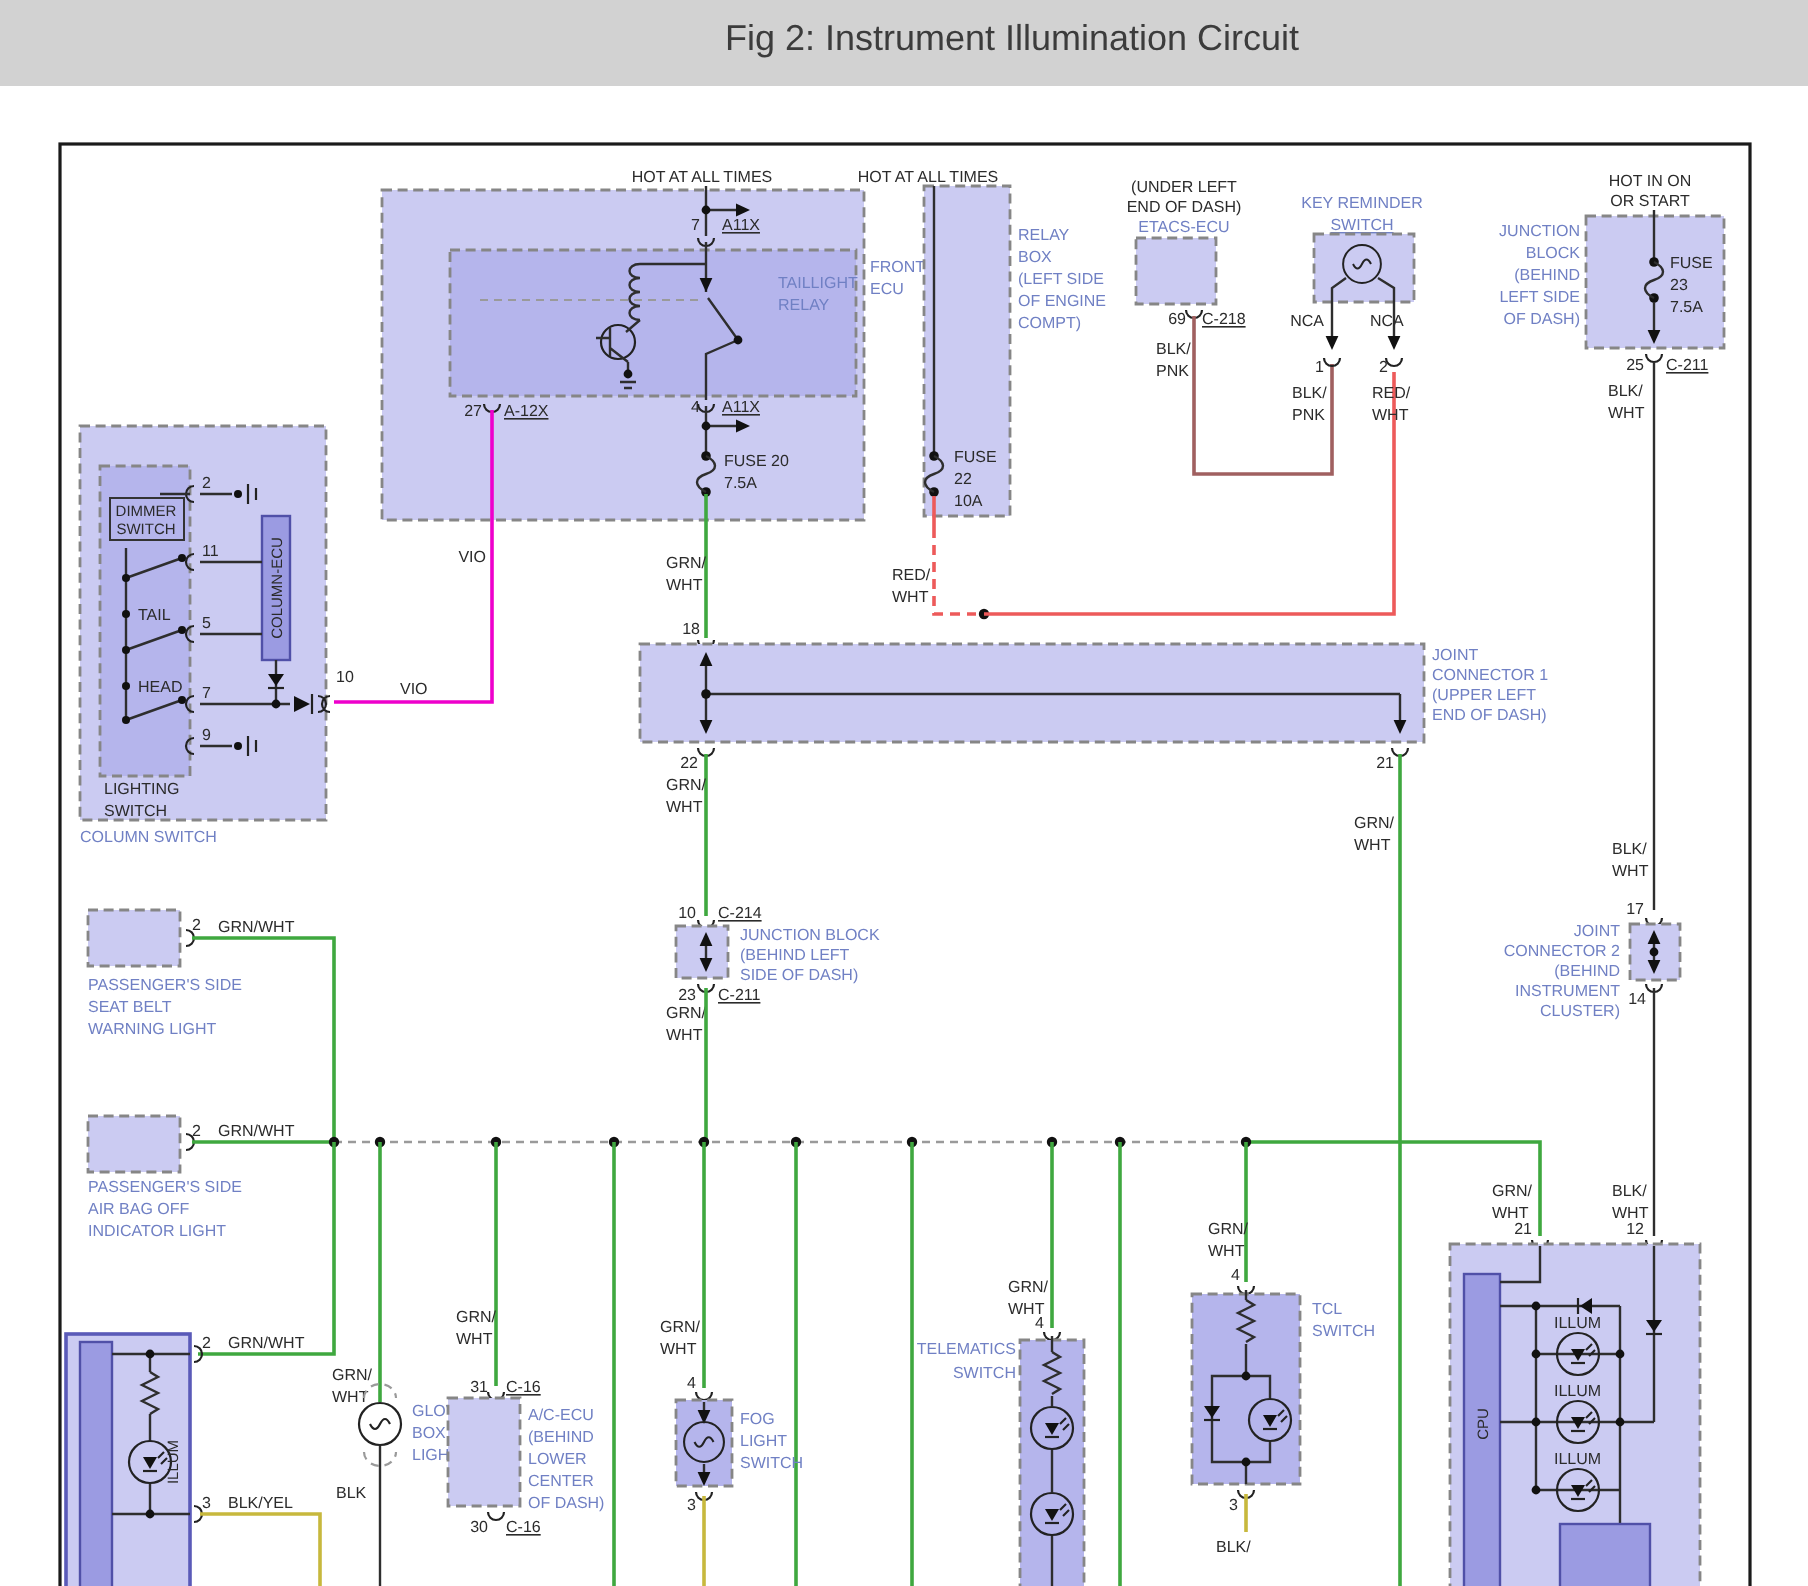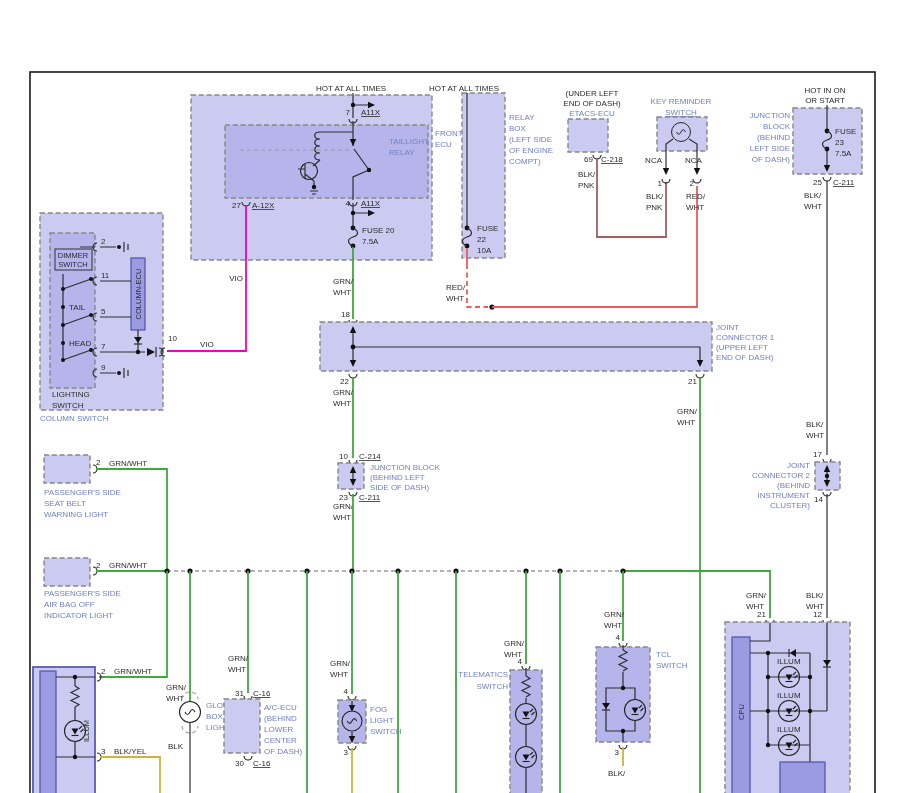--- a/index.html
+++ b/index.html
@@ -27,20 +27,23 @@
   .bus{stroke:#9a9a9a;stroke-width:1.3;fill:none;stroke-dasharray:4 3;}
   .mech{stroke:#9a9a9a;stroke-width:1.1;fill:none;stroke-dasharray:4 3;}
   .ic{stroke:#222;stroke-width:1.1;fill:none;}
   .dot{fill:#111;}
   .ah{fill:#111;stroke:none;}
 </style>
 </head>
 <body>
 
 <div id="stage">
+  <div class="banner">
+    <div class="ttl">Fig 2: Instrument Illumination Circuit</div>
+  </div>
 
   <svg width="904" height="793" viewBox="0 0 904 793">
     <defs>
       <path id="pinarc" d="M-4,0 a4,4 0 0 0 8,0" class="ic"></path>
       <g id="term">
           <circle cx="0" cy="0" r="2" class="dot"></circle>
           <line x1="5" y1="-5" x2="5" y2="5" class="ic"></line>
           <line x1="9" y1="-3" x2="9" y2="3" class="ic"></line>
         </g>
       <polygon id="ar" points="0,0 -7,-3.2 -7,3.2" class="ah"></polygon>

